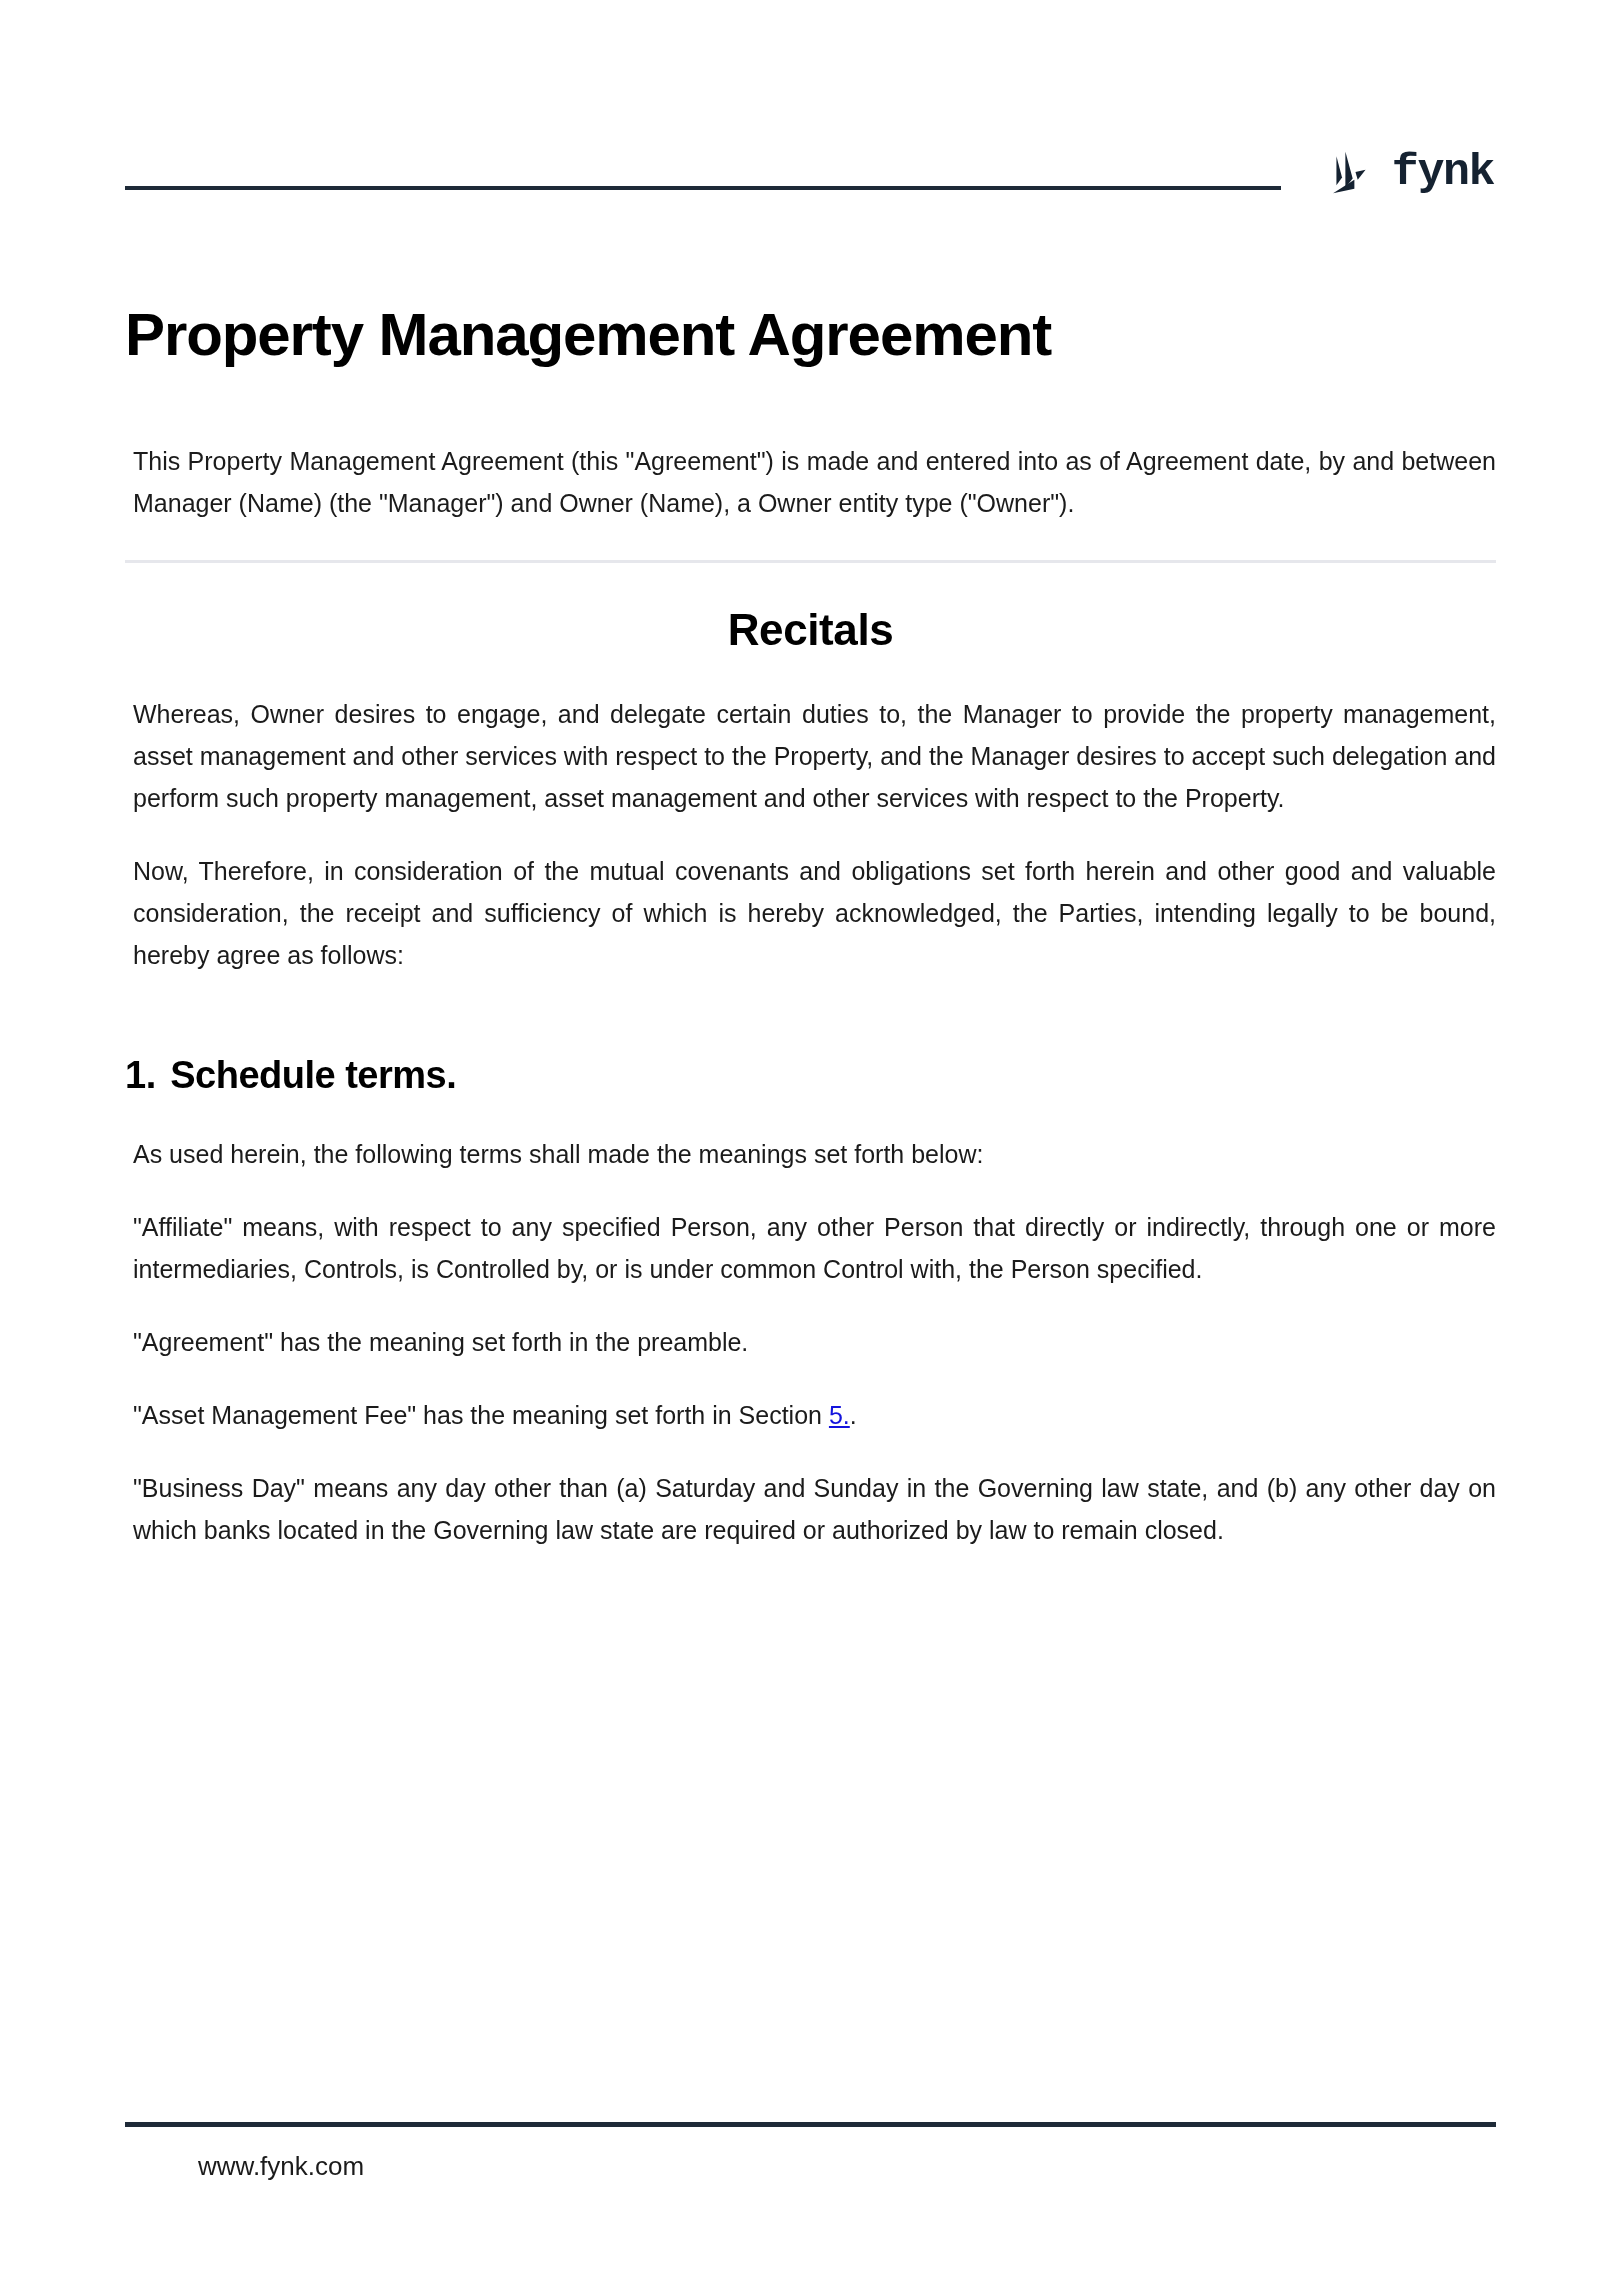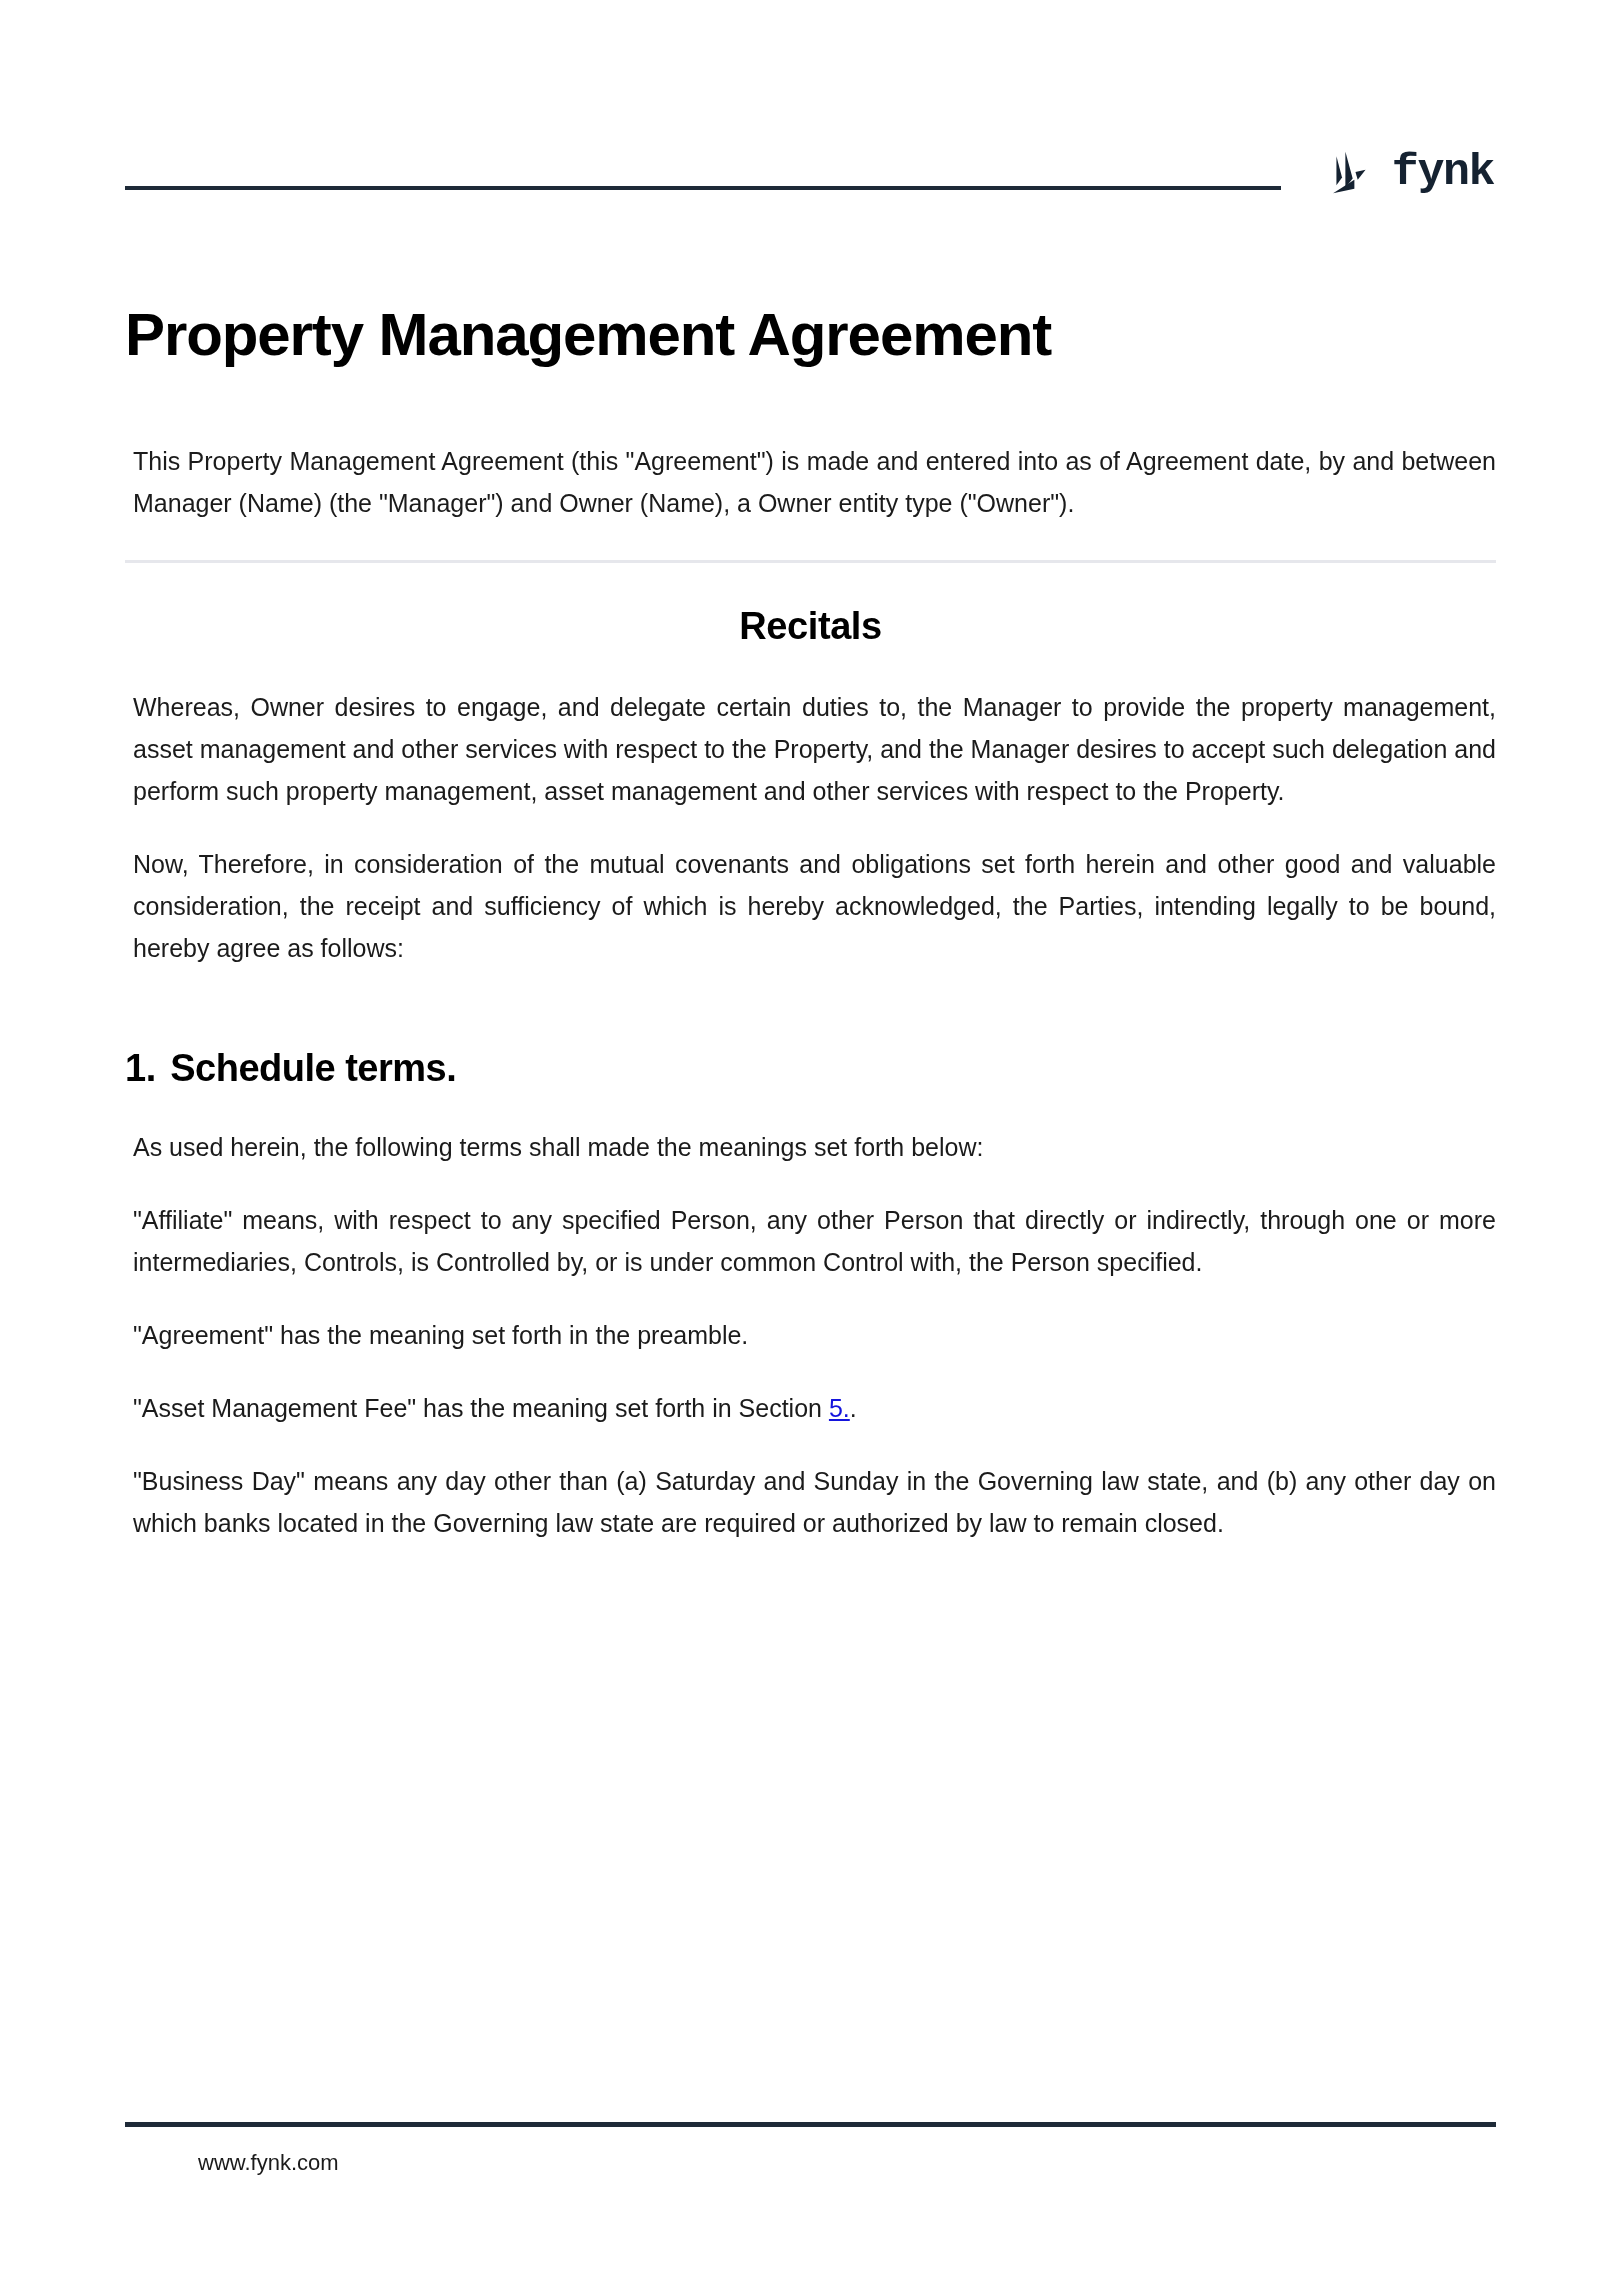--- a/index.html
+++ b/index.html
@@ -88,21 +88,21 @@
   p.body-text:last-child { margin-bottom: 0; }
 
   .section-divider {
     height: 2.7px;
     background: #e6e7ec;
     margin: 36px 0 42px 0;
     border: 0;
   }
 
   .recitals-heading {
-    font-size: 38px;
+    font-size: 44px;
     font-weight: 700;
     text-align: center;
     color: #000000;
     margin: 0 0 38px 0;
     letter-spacing: -0.4px;
   }
 
   .clause-heading {
     font-size: 38px;
     font-weight: 700;
@@ -127,21 +127,21 @@
     width: 1371px;
   }
   .footer-rule {
     height: 4.5px;
     background: #1e2a38;
     width: 100%;
   }
   .footer-lines {
     margin-top: 20px;
     margin-left: 73px;
-    font-size: 22px;
+    font-size: 26px;
     line-height: 1.48;
     color: #1b1b1b;
   }
 </style>
 </head>
 <body>
 
 <div class="page">
 
   <div class="page-header">

